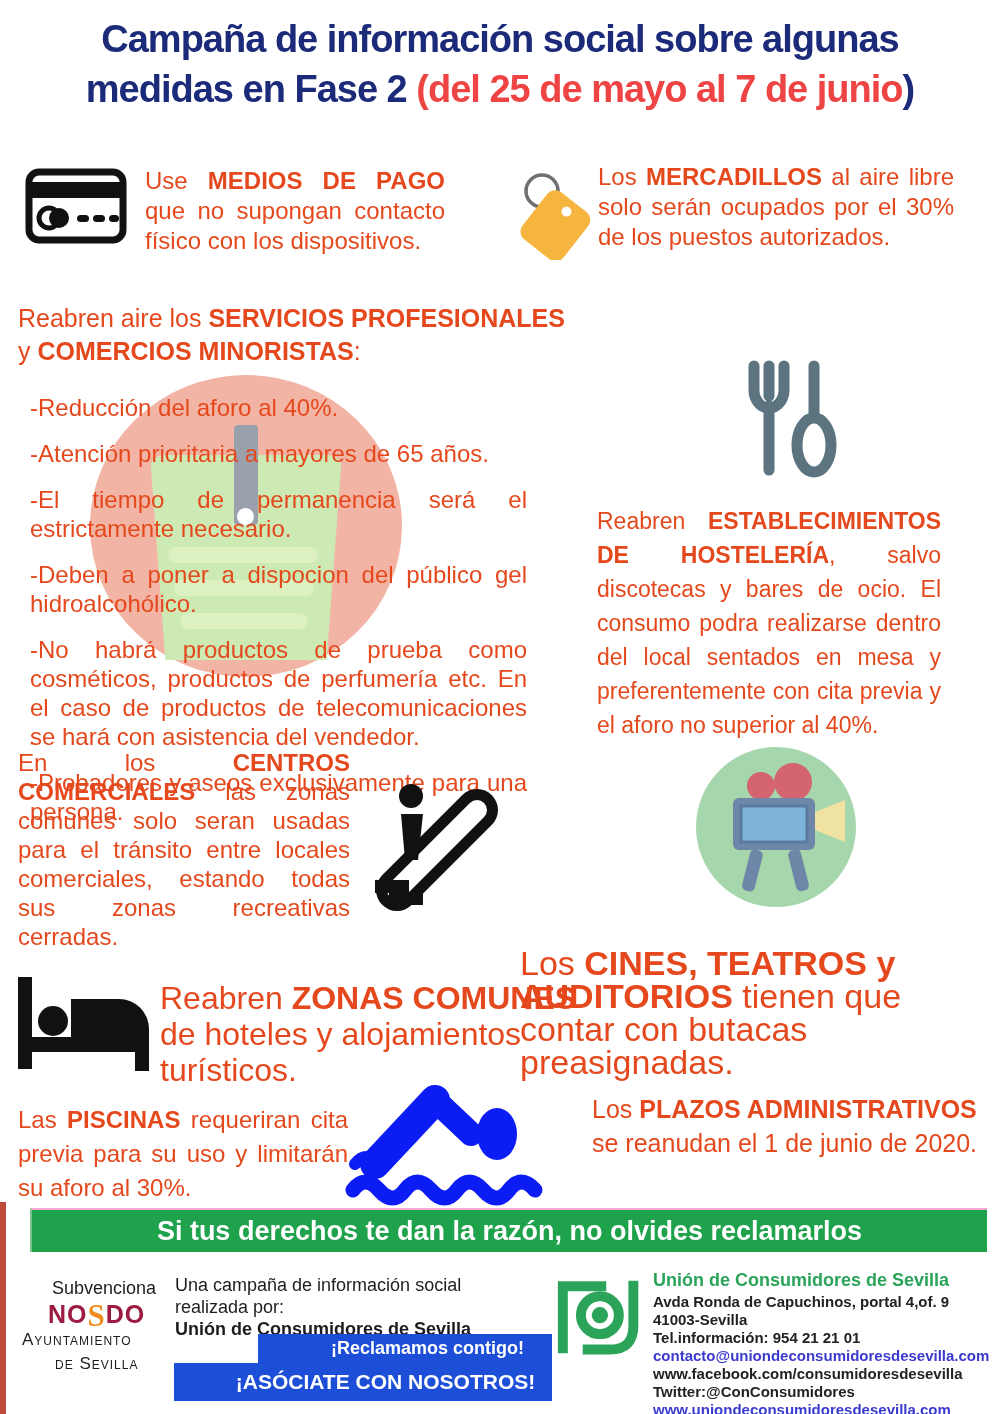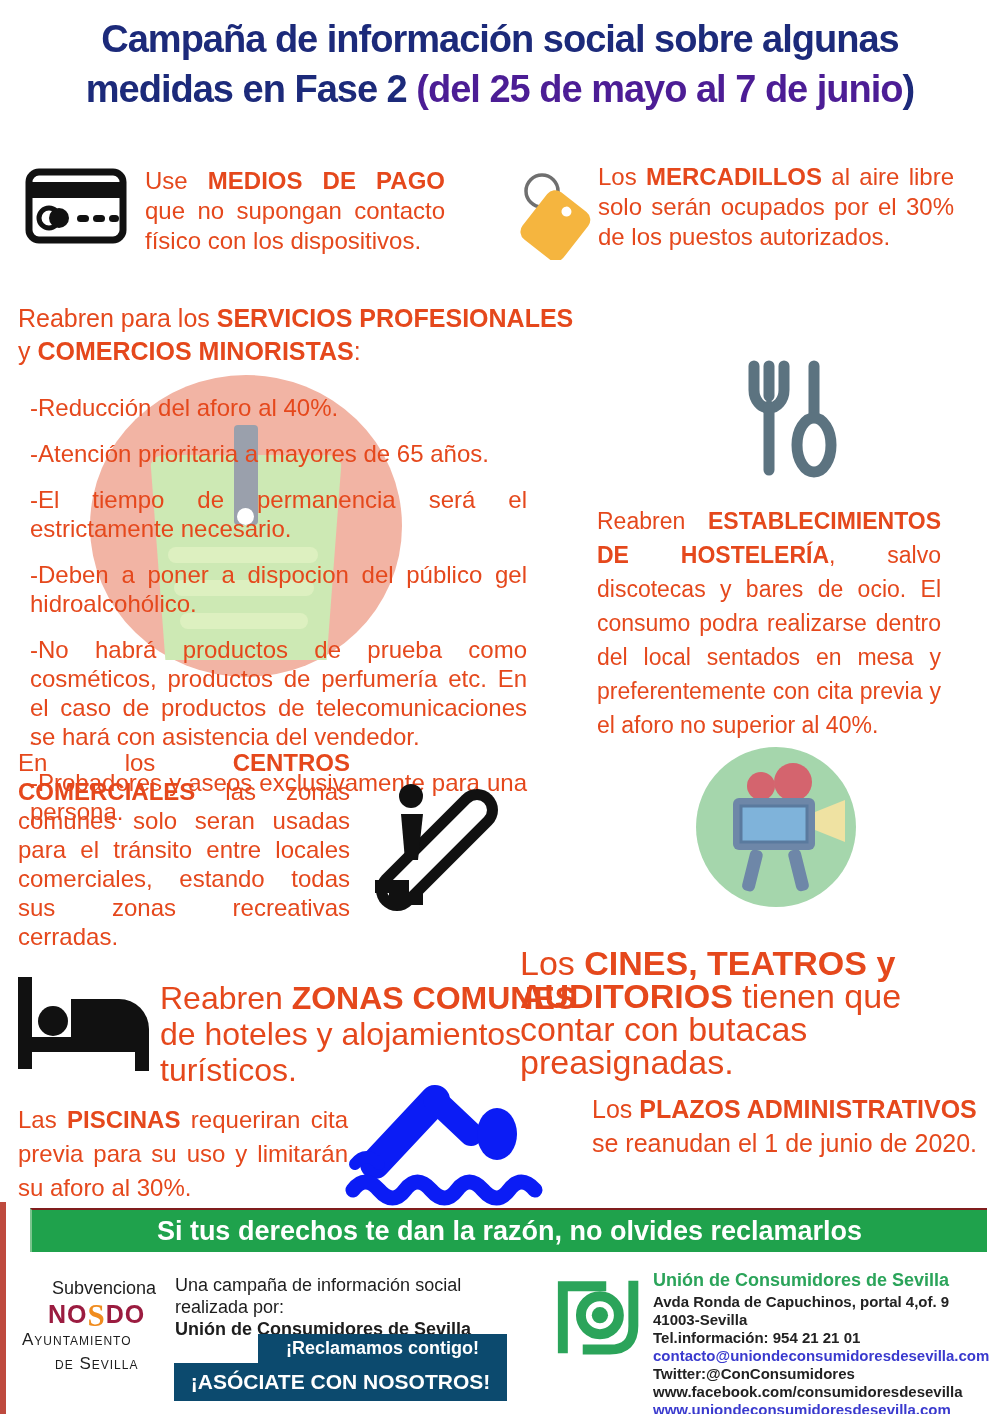--- a/index.html
+++ b/index.html
@@ -7,45 +7,45 @@
     position:relative;width:1000px;height:1414px;overflow:hidden;
     background:#ffffff;font-family:"Liberation Sans",sans-serif;
   }
   .abs{position:absolute;}
   .orange{color:#E5481C;}
   .just{text-align:justify;}
   .b{font-weight:bold;}
   
   .title{left:0;top:14px;width:1000px;text-align:center;font-weight:bold;
          font-size:38px;line-height:50px;color:#1C2A7A;letter-spacing:-1px;}
-  .title .date{color:#4c1d95;}
+  .title .date{color:#ef4444;}
   
   .t24{font-size:24px;line-height:30px;}
   .heading{font-size:25px;line-height:33px;color:#E5481C;}
   .list-item{margin-bottom:17px;}
   
   .wm-circle{left:90px;top:375px;width:312px;height:302px;border-radius:50%;
              background:#F2B4A4;}
   .wm-handle{left:234px;top:425px;width:24px;height:100px;background:#9AA0AC;border-radius:4px;}
   .wm-dot{left:237px;top:508px;width:17px;height:17px;border-radius:50%;background:#fff;}
   .wm-basket{left:150px;top:455px;width:192px;height:205px;background:#CDE9B4;
              border-radius:14px;clip-path:polygon(0 0,100% 0,92% 100%,8% 100%);}
   .wm-stripe{position:absolute;left:18px;width:150px;height:16px;background:#DDF0C0;border-radius:8px;}
   
   .banner{left:30px;top:1208px;width:955px;height:42px;background:#1FA24C;
-          border-top:2px solid #7f1d1d;border-left:2px solid #7CC48E;
+          border-top:2px solid #f9a8d4;border-left:2px solid #7CC48E;
           color:#ffffff;font-weight:bold;font-size:27px;line-height:42px;text-align:center;}
   
   .footer-bg{left:0;top:1202px;width:1000px;height:212px;background:#F3EDD2;z-index:-1;}
   .footer-strip{left:0;top:1202px;width:6px;height:212px;background:#BE4A3E;}
   .f-black{color:#1d1d1d;}
   .nosdo{color:#9B1C40;font-weight:bold;font-size:25px;letter-spacing:1px;}
   .nosdo-s{color:#F08C1E;font-size:31px;vertical-align:-3px;font-family:"Liberation Serif",serif;}
   .ayto{font-variant:small-caps;font-size:17px;color:#1d1d1d;letter-spacing:1px;}
-  .cta{background:#0c4a6e;color:#fff;font-weight:bold;text-align:center;}
+  .cta{background:#1d4ed8;color:#fff;font-weight:bold;text-align:center;padding-left:45px;}
   .green-org{color:#2BA45A;font-weight:bold;font-size:18px;}
   .contact{font-size:15px;line-height:18px;font-weight:bold;color:#222;}
   .link{color:#3A3ACE;}
 </style>
 </head>
 <body>
 
 <div id="poster">
 
   <div class="abs title">
@@ -77,21 +77,21 @@
         <circle cx="44" cy="38" r="5" fill="#fff"></circle>
       </g>
     </svg>
   </span>
 
   <div class="abs orange t24 just" style="left:598px;top:162px;width:356px;">
     <span>Los </span><b>MERCADILLOS</b><span> al aire libre solo serán ocupados por el 30% de los puestos autorizados.</span>
   </div>
 
   <div class="abs heading" style="left:18px;top:302px;width:565px;">
-    <span>Reabren para los </span><b>SERVICIOS PROFESIONALES</b><span> y </span><b>COMERCIOS MINORISTAS</b><span>:</span>
+    <span>Reabren aire los </span><b>SERVICIOS PROFESIONALES</b><span> y </span><b>COMERCIOS MINORISTAS</b><span>:</span>
   </div>
 
   <div class="abs wm-circle"></div>
   <div class="abs wm-basket">
     <div class="wm-stripe" style="top:92px;"></div>
     <div class="wm-stripe" style="top:125px;left:24px;width:140px;"></div>
     <div class="wm-stripe" style="top:158px;left:30px;width:128px;"></div>
   </div>
   <div class="abs wm-handle"></div>
   <div class="abs wm-dot"></div>
@@ -215,18 +215,18 @@
       </g>
       <circle cx="53" cy="50" r="9" fill="#2BA45A"></circle>
     </svg>
   </span>
   <div class="abs green-org" style="left:653px;top:1270px;width:345px;">Unión de Consumidores de Sevilla</div>
   <div class="abs contact" style="left:653px;top:1293px;width:345px;">
     <div>Avda Ronda de Capuchinos, portal 4,of. 9</div>
     <div>41003-Sevilla</div>
     <div>Tel.información: 954 21 21 01</div>
     <div class="link">contacto@uniondeconsumidoresdesevilla.com</div>
+    <div>www.facebook.com/consumidoresdesevilla</div>
     <div>Twitter:@ConConsumidores</div>
-    <div>www.facebook.com/consumidoresdesevilla</div>
     <div class="link">www.uniondeconsumidoresdesevilla.com</div>
   </div>
 
 </div>
 
 </body></html>

